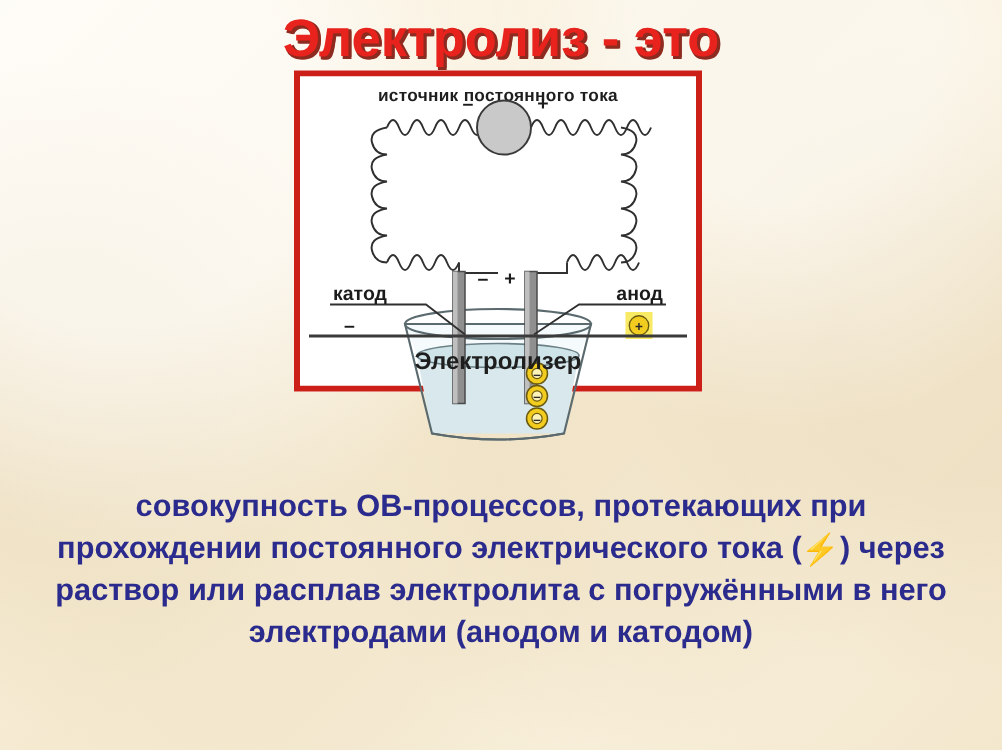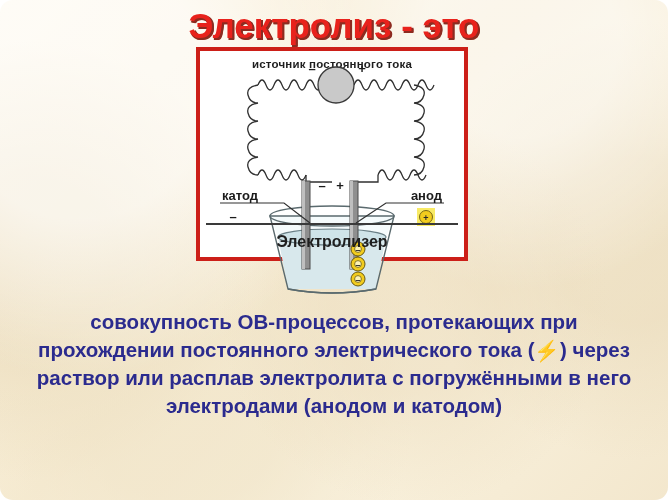--- a/index.html
+++ b/index.html
@@ -20,21 +20,20 @@
     background-color: #f7eed6;
     background-image:
       radial-gradient(circle at 12% 18%, rgba(255,255,255,0.65) 0 18%, rgba(255,255,255,0) 40%),
       radial-gradient(circle at 78% 8%,  rgba(255,255,255,0.55) 0 14%, rgba(255,255,255,0) 36%),
       radial-gradient(circle at 62% 62%, rgba(236,221,190,0.55) 0 16%, rgba(236,221,190,0) 38%),
       radial-gradient(circle at 28% 82%, rgba(240,228,200,0.6) 0 15%, rgba(240,228,200,0) 36%),
       radial-gradient(circle at 95% 48%, rgba(230,213,178,0.5) 0 12%, rgba(230,213,178,0) 32%),
       radial-gradient(circle at 5% 52%,  rgba(228,210,172,0.5) 0 12%, rgba(228,210,172,0) 32%),
       linear-gradient(135deg, #fdf6e6 0%, #f6ebd2 45%, #f9f1dd 70%, #f3e7cd 100%);
     overflow: hidden;
-    border-radius: 13px;
   }
 
   
   #title {
     position: absolute;
     left: 0;
     top: 6px;
     width: 668px;
     text-align: center;
     font-size: 35px;
@@ -119,21 +118,21 @@
     text-align: center;
     font-size: 16px;
     font-weight: bold;
     color: #1e1e1e;
   }
 
   
   #body-text {
     position: absolute;
     left: 22px;
-    top: 308px;
+    top: 324px;
     width: 624px;
     text-align: center;
     font-size: 20.5px;
     line-height: 28px;
     font-weight: bold;
     color: #2b2b8e;
   }
   #body-text .bolt {
     display: inline-block;
     transform: translateY(1px);

